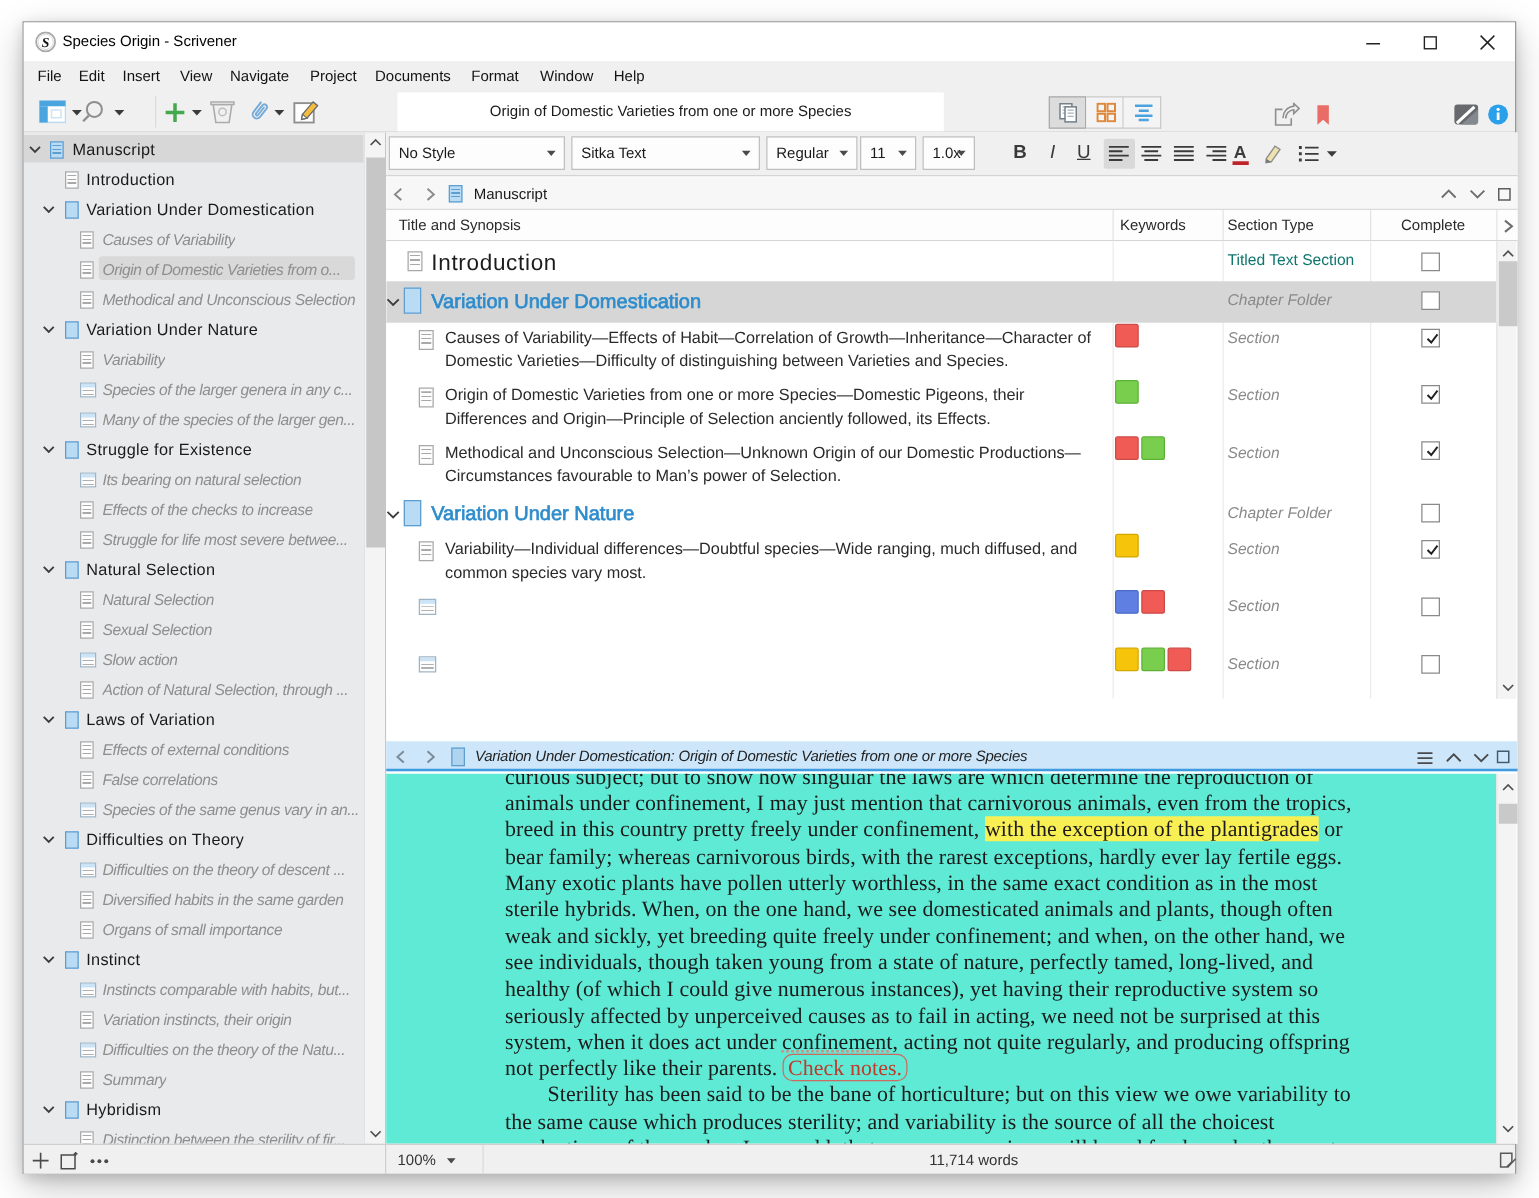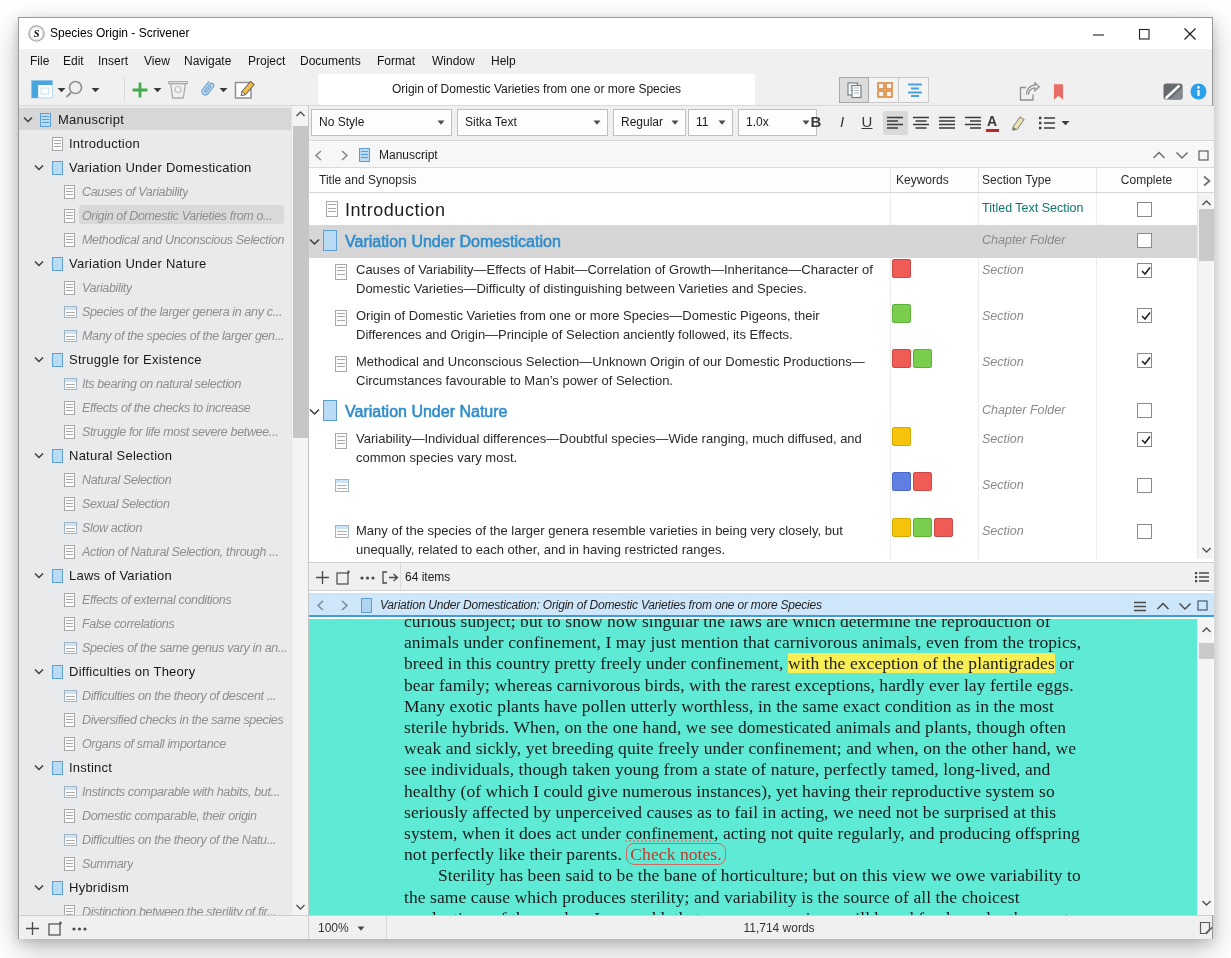--- a/index.html
+++ b/index.html
@@ -347,40 +347,40 @@
           </svg>
           <div class="ib f" style="left:33px"></div>
           <div class="txt" style="left:50px;max-width:220px">Difficulties on Theory</div>
         </div>
       <div class="brow child" style="top:578px">
           <div class="ib c" style="left:45px"></div>
           <div class="txt" style="left:63px;max-width:207px">Difficulties on the theory of descent ...</div>
         </div>
       <div class="brow child" style="top:602px">
           <div class="ib d" style="left:45px"></div>
-          <div class="txt" style="left:63px;max-width:207px">Diversified checks in the same species</div>
+          <div class="txt" style="left:63px;max-width:207px">Diversified habits in the same garden</div>
         </div>
       <div class="brow child" style="top:626px">
           <div class="ib d" style="left:45px"></div>
           <div class="txt" style="left:63px;max-width:207px">Organs of small importance</div>
         </div>
       <div class="brow" style="top:650px">
           <svg class="barr" style="left:15px" width="10" height="7">
             <path d="M1 1.5 L5 5.5 L9 1.5" fill="none" stroke="#3c3c3c" stroke-width="1.5"></path>
           </svg>
           <div class="ib f" style="left:33px"></div>
           <div class="txt" style="left:50px;max-width:220px">Instinct</div>
         </div>
       <div class="brow child" style="top:674px">
           <div class="ib c" style="left:45px"></div>
           <div class="txt" style="left:63px;max-width:207px">Instincts comparable with habits, but...</div>
         </div>
       <div class="brow child" style="top:698px">
           <div class="ib d" style="left:45px"></div>
-          <div class="txt" style="left:63px;max-width:207px">Domestic comparable, their origin</div>
+          <div class="txt" style="left:63px;max-width:207px">Variation instincts, their origin</div>
         </div>
       <div class="brow child" style="top:722px">
           <div class="ib c" style="left:45px"></div>
           <div class="txt" style="left:63px;max-width:207px">Difficulties on the theory of the Natu...</div>
         </div>
       <div class="brow child" style="top:746px">
           <div class="ib d" style="left:45px"></div>
           <div class="txt" style="left:63px;max-width:207px">Summary</div>
         </div>
       <div class="brow" style="top:770px">
@@ -414,21 +414,21 @@
           </svg></div>
       <div class="dd" style="left:148px;width:151px">Sitka Text<svg width="8" height="5">
             <path d="M0.5 0.5 h7 L4 4.8 z" fill="#4a4a4a"></path>
           </svg></div>
       <div class="dd" style="left:304px;width:73px">Regular<svg width="8" height="5">
             <path d="M0.5 0.5 h7 L4 4.8 z" fill="#4a4a4a"></path>
           </svg></div>
       <div class="dd" style="left:379px;width:45px">11<svg width="8" height="5">
             <path d="M0.5 0.5 h7 L4 4.8 z" fill="#4a4a4a"></path>
           </svg></div>
-      <div class="dd" style="left:429px;width:79px">1.0x<svg width="8" height="5">
+      <div class="dd" style="left:429px;width:42px">1.0x<svg width="8" height="5">
             <path d="M0.5 0.5 h7 L4 4.8 z" fill="#4a4a4a"></path>
           </svg></div>
       <div class="abs" style="left:497px;top:7px;width:20px;height:20px;font-weight:bold;font-size:15px;color:#3a3a3a;text-align:center">B</div>
       <div class="abs" style="left:523px;top:7px;width:20px;height:20px;font-style:italic;font-size:15px;color:#3a3a3a;text-align:center">I</div>
       <div class="abs" style="left:548px;top:7px;width:20px;height:20px;font-size:15px;color:#3a3a3a;text-align:center;text-decoration:underline">U</div>
       <div class="abs" style="left:574px;top:5px;width:25px;height:24px;background:#d9d9d9;border-radius:2px"></div>
       <svg class="abs" style="left:578px;top:10px" width="17" height="14">
         <path d="M0 1.5 h16 M0 5 h11 M0 8.5 h16 M0 12 h11" stroke="#3a3a3a" stroke-width="1.5"></path>
         </svg>
       <svg class="abs" style="left:604px;top:10px" width="17" height="14">
@@ -561,59 +561,35 @@
         </div>
       <div class="orow" style="top:280px;height:46px">
  <div class="oi c" style="left:26px;top:6px"></div>
  <div class="chip b" style="left:583px;top:-1px"></div>
           <div class="chip r" style="left:604px;top:-1px"></div>
  <div class="otype it" style="top:5px">Section</div>
           <div class="cbx" style="top:5px"></div>
         </div>
       <div class="orow" style="top:326px;height:46px">
  <div class="oi c" style="left:26px;top:6px"></div>
- <div class="osyn abs" style="left:47px;top:3px">Many of the species of the larger genera resemble varieties in being very closely, but<br>unequally, related to each other, and in having restricted ranges.</div>
  <div class="chip y" style="left:583px;top:-1px"></div>
           <div class="chip g" style="left:604px;top:-1px"></div>
           <div class="chip r" style="left:625px;top:-1px"></div>
  <div class="otype it" style="top:5px">Section</div>
           <div class="cbx" style="top:5px"></div>
         </div>
     </div>
     <div class="sbar" style="left:888px;top:87px;height:366px" id="osb">
       <svg class="abs" style="left:3px;top:6px" width="11" height="8">
           <path d="M1.5 6 L5.5 2 L9.5 6" fill="none" stroke="#505050" stroke-width="1.4"></path>
         </svg>
       <div class="sthumb" style="top:16px;height:52px"></div>
       <svg class="abs" style="left:3px;top:353px" width="11" height="8">
           <path d="M1.5 2 L5.5 6 L9.5 2" fill="none" stroke="#505050" stroke-width="1.4"></path>
         </svg>
-    </div>
-    <div id="outfoot">
-      <svg class="abs" style="left:7px;top:8px" width="13" height="13">
-          <path d="M6.5 0 v13 M0 6.5 h13" stroke="#4a4a4a" stroke-width="1.3"></path>
-        </svg>
-      <svg class="abs" style="left:27px;top:7px" width="16" height="15" viewBox="0 0 16 15">
-        <rect x="1" y="3" width="11" height="11" fill="none" stroke="#4a4a4a" stroke-width="1.2"></rect>
-        <path d="M12.5 3.5 v-3 M11 2 h3" stroke="#4a4a4a" stroke-width="1.2"></path>
-      </svg>
-      <svg class="abs" style="left:51px;top:13px" width="15" height="4">
-          <circle cx="2" cy="2" r="1.6" fill="#4a4a4a"></circle>
-          <circle cx="7.5" cy="2" r="1.6" fill="#4a4a4a"></circle>
-          <circle cx="13" cy="2" r="1.6" fill="#4a4a4a"></circle>
-        </svg>
-      <svg class="abs" style="left:73px;top:8px" width="17" height="13" viewBox="0 0 17 13">
-        <path d="M5 1 H1 v11 h4 M7 6.5 h8 M11.5 3 L15.5 6.5 L11.5 10" fill="none" stroke="#4a4a4a" stroke-width="1.3"></path>
-      </svg>
-      <div class="vline" style="left:91px;background:#dcdcdc"></div>
-      <div class="abs" style="left:96px;top:7px;font-size:12px;color:#1a1a1a">64 items</div>
-      <svg class="abs" style="left:886px;top:8px" width="14" height="12">
-        <path d="M4 2 h10 M4 6 h10 M4 10 h10" stroke="#4a4a4a" stroke-width="1.3"></path>
-        <path d="M0 1 h2.2 v2.2 H0 z M0 5 h2.2 v2.2 H0 z M0 9 h2.2 v2.2 H0 z" fill="#4a4a4a"></path>
-      </svg>
     </div>
     <div id="lhead">
       <svg class="abs" style="left:6px;top:7px" width="11" height="11">
           <path d="M8 1 L3 5.5 L8 10" fill="none" stroke="#7a8a97" stroke-width="1.6"></path>
         </svg>
       <svg class="abs" style="left:30px;top:7px" width="11" height="11">
           <path d="M3 1 L8 5.5 L3 10" fill="none" stroke="#7a8a97" stroke-width="1.6"></path>
         </svg>
       <div class="abs" style="left:52px;top:5px;width:11px;height:15px;background:#aed4f0;border:1px solid #5e9dd0"></div>
       <div class="t">Variation Under Domestication: Origin of Domestic Varieties from one or more Species</div>

